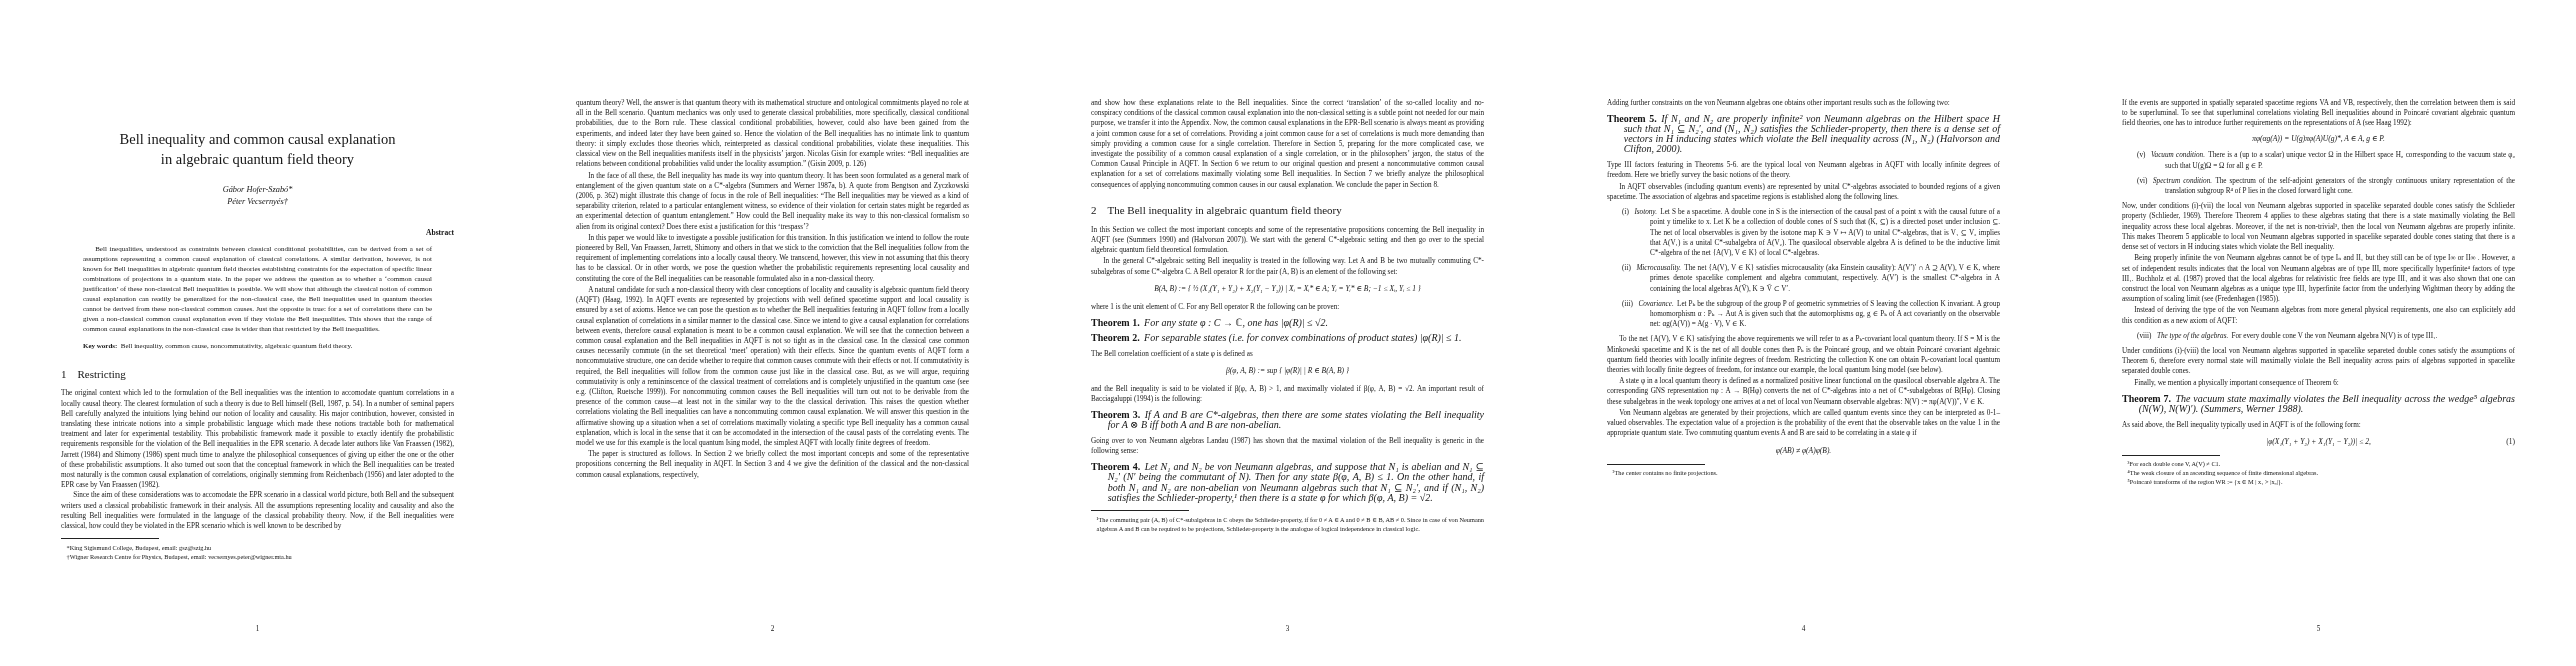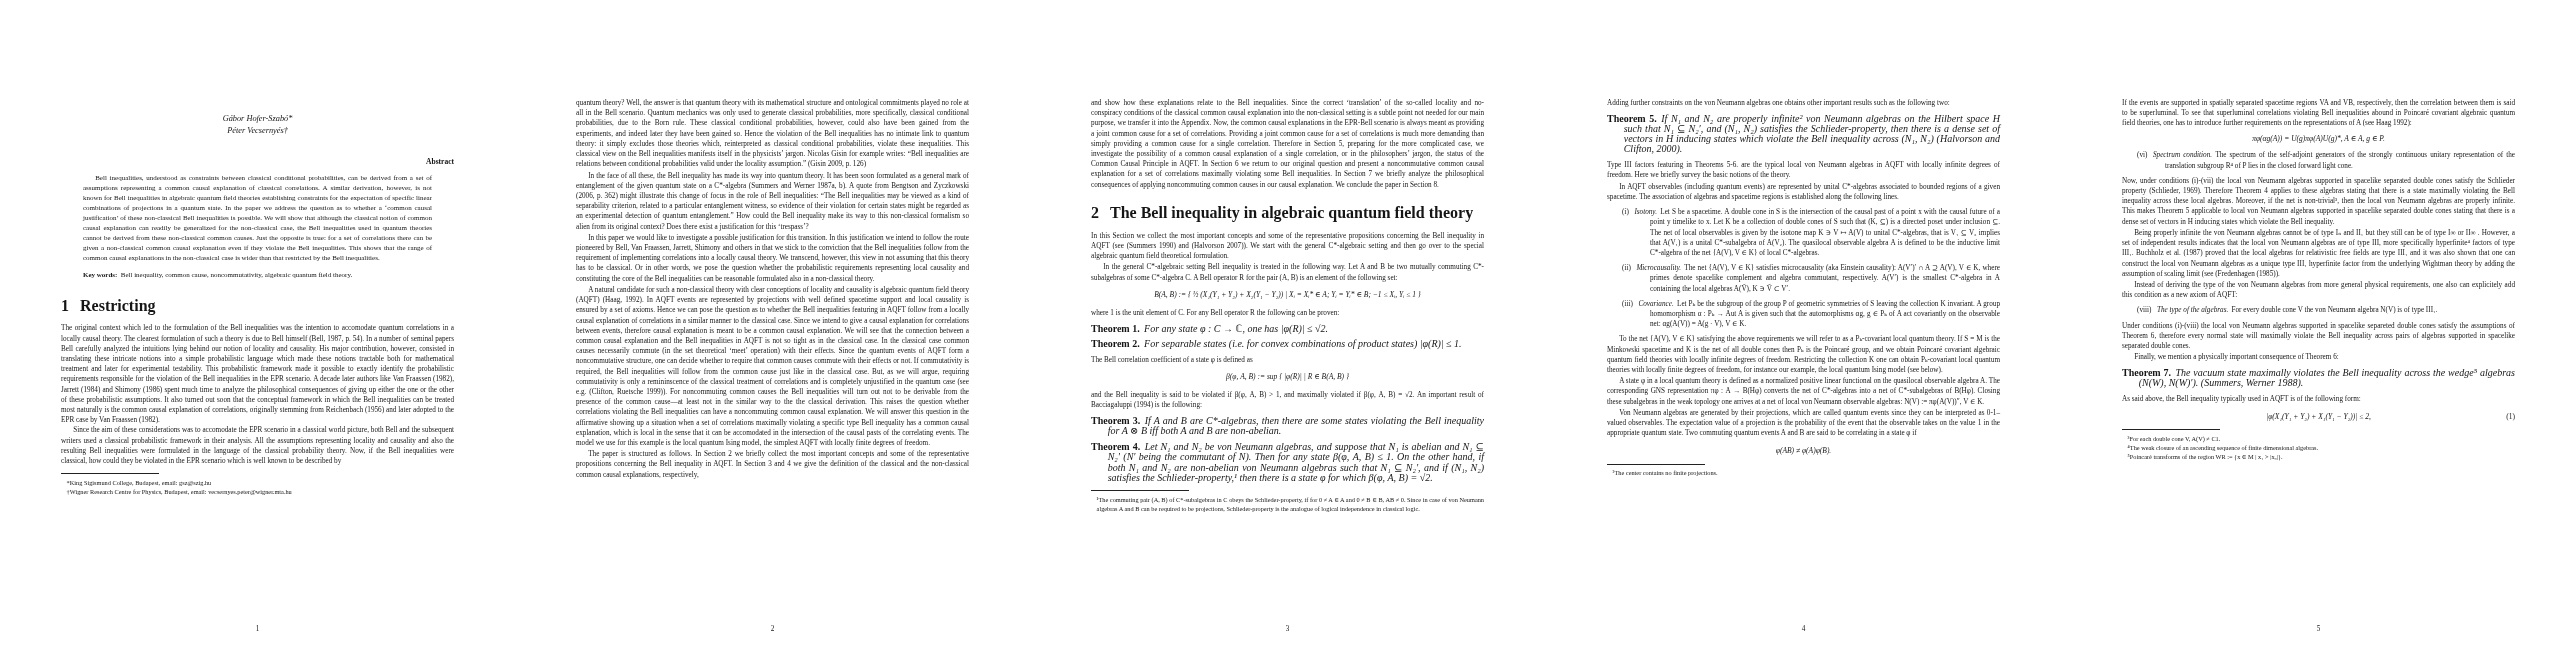--- a/index.html
+++ b/index.html
@@ -12,21 +12,21 @@
   .stamp{position:absolute;left:22px;top:316px;transform-origin:0 0;transform:rotate(-90deg);
          font-size:12.8px;letter-spacing:0.3px;color:#3a3a3a;white-space:nowrap;}
   
   .title{font-size:14.5px;line-height:20px;text-align:center;margin:31px 0 0 0;font-weight:normal;}
   .authors{margin-top:14.5px;text-align:center;font-style:italic;font-size:8.3px;line-height:12.2px;}
   .abs-head{margin-top:20px;text-align:right;font-weight:bold;font-size:7.5px;}
   .abs{margin:6.7px 22px 0 22px;font-size:7px;line-height:10px;text-align:justify;}
   .kw{margin:7.8px 22px 0 22px;font-size:7px;line-height:10px;text-align:justify;}
   .kw-label{font-weight:bold;margin-right:3.3px;}
   
-  .sec{font-size:16px;font-weight:bold;margin:14.5px 0 8.3px 0;}
+  .sec{font-size:11px;font-weight:normal;margin:14.5px 0 8.3px 0;}
   .sec .num{margin-right:11px;}
   
   p.b{font-size:7.2px;line-height:10.2px;text-align:justify;margin:0;}
   p.ind{text-indent:12.2px;}
   p.sp{margin-top:1.1px;}
   
   .thm{font-size:10px;line-height:10.2px;text-align:justify;margin:5.6px 0;padding-left:16.7px;text-indent:-16.7px;}
   .thm-label{font-weight:bold;margin-right:4.4px;font-style:normal;}
   .thm-body{font-style:italic;}
   
@@ -43,20 +43,24 @@
 </style>
 </head>
 <body>
 
 <div class="canvas">
 
   <div class="stamp">arXiv:1204.5708v1  [quant-ph]  25 Apr 2012</div>
 
   <div class="page" style="left:0;">
     <div class="inner">
+      <div class="title">
+        <div>Bell inequality and common causal explanation</div>
+        <div>in algebraic quantum field theory</div>
+      </div>
       <div class="authors">
         <div>Gábor Hofer-Szabó*</div>
         <div>Péter Vecsernyés†</div>
       </div>
       <div class="abs-head">Abstract</div>
       <p class="abs" style="text-indent:12.2px;">Bell inequalities, understood as constraints between classical conditional probabilities, can be derived from a set of assumptions representing a common causal explanation of classical correlations. A similar derivation, however, is not known for Bell inequalities in algebraic quantum field theories establishing constraints for the expectation of specific linear combinations of projections in a quantum state. In the paper we address the question as to whether a ‘common causal justification’ of these non-classical Bell inequalities is possible. We will show that although the classical notion of common causal explanation can readily be generalized for the non-classical case, the Bell inequalities used in quantum theories cannot be derived from these non-classical common causes. Just the opposite is true: for a set of correlations there can be given a non-classical common causal explanation even if they violate the Bell inequalities. This shows that the range of common causal explanations in the non-classical case is wider than that restricted by the Bell inequalities.</p>
       <p class="kw"><span class="kw-label">Key words:</span><span>Bell inequality, common cause, noncommutativity, algebraic quantum field theory.</span></p>
       <div class="sec" style="margin-top:16.7px;"><span class="num">1</span><span>Restricting</span></div>
       <p class="b">The original context which led to the formulation of the Bell inequalities was the intention to accomodate quantum correlations in a locally causal theory. The clearest formulation of such a theory is due to Bell himself (Bell, 1987, p. 54). In a number of seminal papers Bell carefully analyzed the intuitions lying behind our notion of locality and causality. His major contribution, however, consisted in translating these intricate notions into a simple probabilistic language which made these notions tractable both for mathematical treatment and later for experimental testability. This probabilistic framework made it possible to exactly identify the probabilistic requirements responsible for the violation of the Bell inequalities in the EPR scenario. A decade later authors like Van Fraassen (1982), Jarrett (1984) and Shimony (1986) spent much time to analyze the philosophical consequences of giving up either the one or the other of these probabilistic assumptions. It also turned out soon that the conceptual framework in which the Bell inequalities can be treated most naturally is the common causal explanation of correlations, originally stemming from Reichenbach (1956) and later adopted to the EPR case by Van Fraassen (1982).</p>
       <p class="b ind">Since the aim of these considerations was to accomodate the EPR scenario in a classical world picture, both Bell and the subsequent writers used a classical probabilistic framework in their analysis. All the assumptions representing locality and causality and also the resulting Bell inequalities were formulated in the language of the classical probability theory. Now, if the Bell inequalities were classical, how could they be violated in the EPR scenario which is well known to be described by</p>
@@ -85,20 +89,21 @@
       <p class="b">In this Section we collect the most important concepts and some of the representative propositions concerning the Bell inequality in AQFT (see (Summers 1990) and (Halvorson 2007)). We start with the general C*-algebraic setting and then go over to the special algebraic quantum field theoretical formulation.</p>
       <p class="b ind sp">In the general C*-algebraic setting Bell inequality is treated in the following way. Let A and B be two mutually commuting C*-subalgebras of some C*-algebra C. A Bell operator R for the pair (A, B) is an element of the following set:</p>
       <div class="eq">B(A, B)  :=  { ½ (X₁(Y₁ + Y₂) + X₂(Y₁ − Y₂)) | Xᵢ = Xᵢ* ∈ A;  Yᵢ = Yᵢ* ∈ B;  −1 ≤ Xᵢ, Yᵢ ≤ 1 }</div>
       <p class="b">where 1 is the unit element of C. For any Bell operator R the following can be proven:</p>
       <p class="thm"><span class="thm-label">Theorem 1.</span><span class="thm-body">For any state φ : C → ℂ, one has |φ(R)| ≤ √2.</span></p>
       <p class="thm"><span class="thm-label">Theorem 2.</span><span class="thm-body">For separable states (i.e. for convex combinations of product states) |φ(R)| ≤ 1.</span></p>
       <p class="b">The Bell correlation coefficient of a state φ is defined as</p>
       <div class="eq">β(φ, A, B)  :=  sup { |φ(R)| | R ∈ B(A, B) }</div>
       <p class="b">and the Bell inequality is said to be violated if β(φ, A, B) &gt; 1, and maximally violated if β(φ, A, B) = √2. An important result of Bacciagaluppi (1994) is the following:</p>
       <p class="thm"><span class="thm-label">Theorem 3.</span><span class="thm-body">If A and B are C*-algebras, then there are some states violating the Bell inequality for A ⊗ B iff both A and B are non-abelian.</span></p>
+      <p class="b">Going over to von Neumann algebras Landau (1987) has shown that the maximal violation of the Bell inequality is generic in the following sense:</p>
       <p class="thm"><span class="thm-label">Theorem 4.</span><span class="thm-body">Let N₁ and N₂ be von Neumann algebras, and suppose that N₁ is abelian and N₁ ⊆ N₂′ (N′ being the commutant of N). Then for any state β(φ, A, B) ≤ 1. On the other hand, if both N₁ and N₂ are non-abelian von Neumann algebras such that N₁ ⊆ N₂′, and if (N₁, N₂) satisfies the Schlieder-property,¹ then there is a state φ for which β(φ, A, B) = √2.</span></p>
       <div class="fnrule"></div>
       <p class="fn">¹The commuting pair (A, B) of C*-subalgebras in C obeys the Schlieder-property, if for 0 ≠ A ∈ A and 0 ≠ B ∈ B, AB ≠ 0. Since in case of von Neumann algebras A and B can be required to be projections, Schlieder-property is the analogue of logical independence in classical logic.</p>
     </div>
     <div class="pageno">3</div>
   </div>
 
   <div class="page" style="left:1546px;">
     <div class="inner">
       <p class="b">Adding further constraints on the von Neumann algebras one obtains other important results such as the following two:</p>
@@ -115,20 +120,21 @@
       <div class="fnrule"></div>
       <p class="fn">²The center contains no finite projections.</p>
     </div>
     <div class="pageno">4</div>
   </div>
 
   <div class="page" style="left:2061px;">
     <div class="inner">
       <p class="b">If the events are supported in spatially separated spacetime regions VA and VB, respectively, then the correlation between them is said to be superluminal. To see that superluminal correlations violating Bell inequalities abound in Poincaré covariant algebraic quantum field theories, one has to introduce further requirements on the representations of A (see Haag 1992):</p>
       <div class="eq" style="margin:5.6px 0;">πφ(αg(A)) = U(g)πφ(A)U(g)*,       A ∈ A,  g ∈ P.</div>
+      <p class="item"><span class="item-marker">(v)</span><span class="item-label">Vacuum condition.</span><span>There is a (up to a scalar) unique vector Ω in the Hilbert space H₀ corresponding to the vacuum state φ₀ such that U(g)Ω = Ω for all g ∈ P.</span></p>
       <p class="item"><span class="item-marker">(vi)</span><span class="item-label">Spectrum condition.</span><span>The spectrum of the self-adjoint generators of the strongly continuous unitary representation of the translation subgroup R⁴ of P lies in the closed forward light cone.</span></p>
       <p class="b">Now, under conditions (i)-(vii) the local von Neumann algebras supported in spacelike separated double cones satisfy the Schlieder property (Schlieder, 1969). Therefore Theorem 4 applies to these algebras stating that there is a state maximally violating the Bell inequality across these local algebras. Moreover, if the net is non-trivial³, then the local von Neumann algebras are properly infinite. This makes Theorem 5 applicable to local von Neumann algebras supported in spacelike separated double cones stating that there is a dense set of vectors in H inducing states which violate the Bell inequality.</p>
       <p class="b ind sp">Being properly infinite the von Neumann algebras cannot be of type Iₙ and II₁ but they still can be of type I∞ or II∞ . However, a set of independent results indicates that the local von Neumann algebras are of type III, more specifically hyperfinite⁴ factors of type III₁. Buchholz et al. (1987) proved that the local algebras for relativistic free fields are type III₁ and it was also shown that one can construct the local von Neumann algebras as a unique type III₁ hyperfinite factor from the underlying Wightman theory by adding the assumption of scaling limit (see (Fredenhagen (1985)).</p>
       <p class="b ind sp">Instead of deriving the type of the von Neumann algebras from more general physical requirements, one also can explicitely add this condition as a new axiom of AQFT:</p>
       <p class="item"><span class="item-marker">(viii)</span><span class="item-label">The type of the algebras.</span><span>For every double cone V the von Neumann algebra N(V) is of type III₁.</span></p>
       <p class="b">Under conditions (i)-(viii) the local von Neumann algebras supported in spacelike separeted double cones satisfy the assumptions of Theorem 6, therefore every normal state will maximally violate the Bell inequality across pairs of algebras supported in spacelike separated double cones.</p>
       <p class="b ind sp">Finally, we mention a physically important consequence of Theorem 6:</p>
       <p class="thm"><span class="thm-label">Theorem 7.</span><span class="thm-body">The vacuum state maximally violates the Bell inequality across the wedge⁵ algebras (N(W), N(W)′). (Summers, Werner 1988).</span></p>
       <p class="b">As said above, the Bell inequality typically used in AQFT is of the following form:</p>
       <div class="eq"><span>|φ(X₁(Y₁ + Y₂) + X₁(Y₁ − Y₂))| ≤ 2,</span><span class="tag">(1)</span></div>

